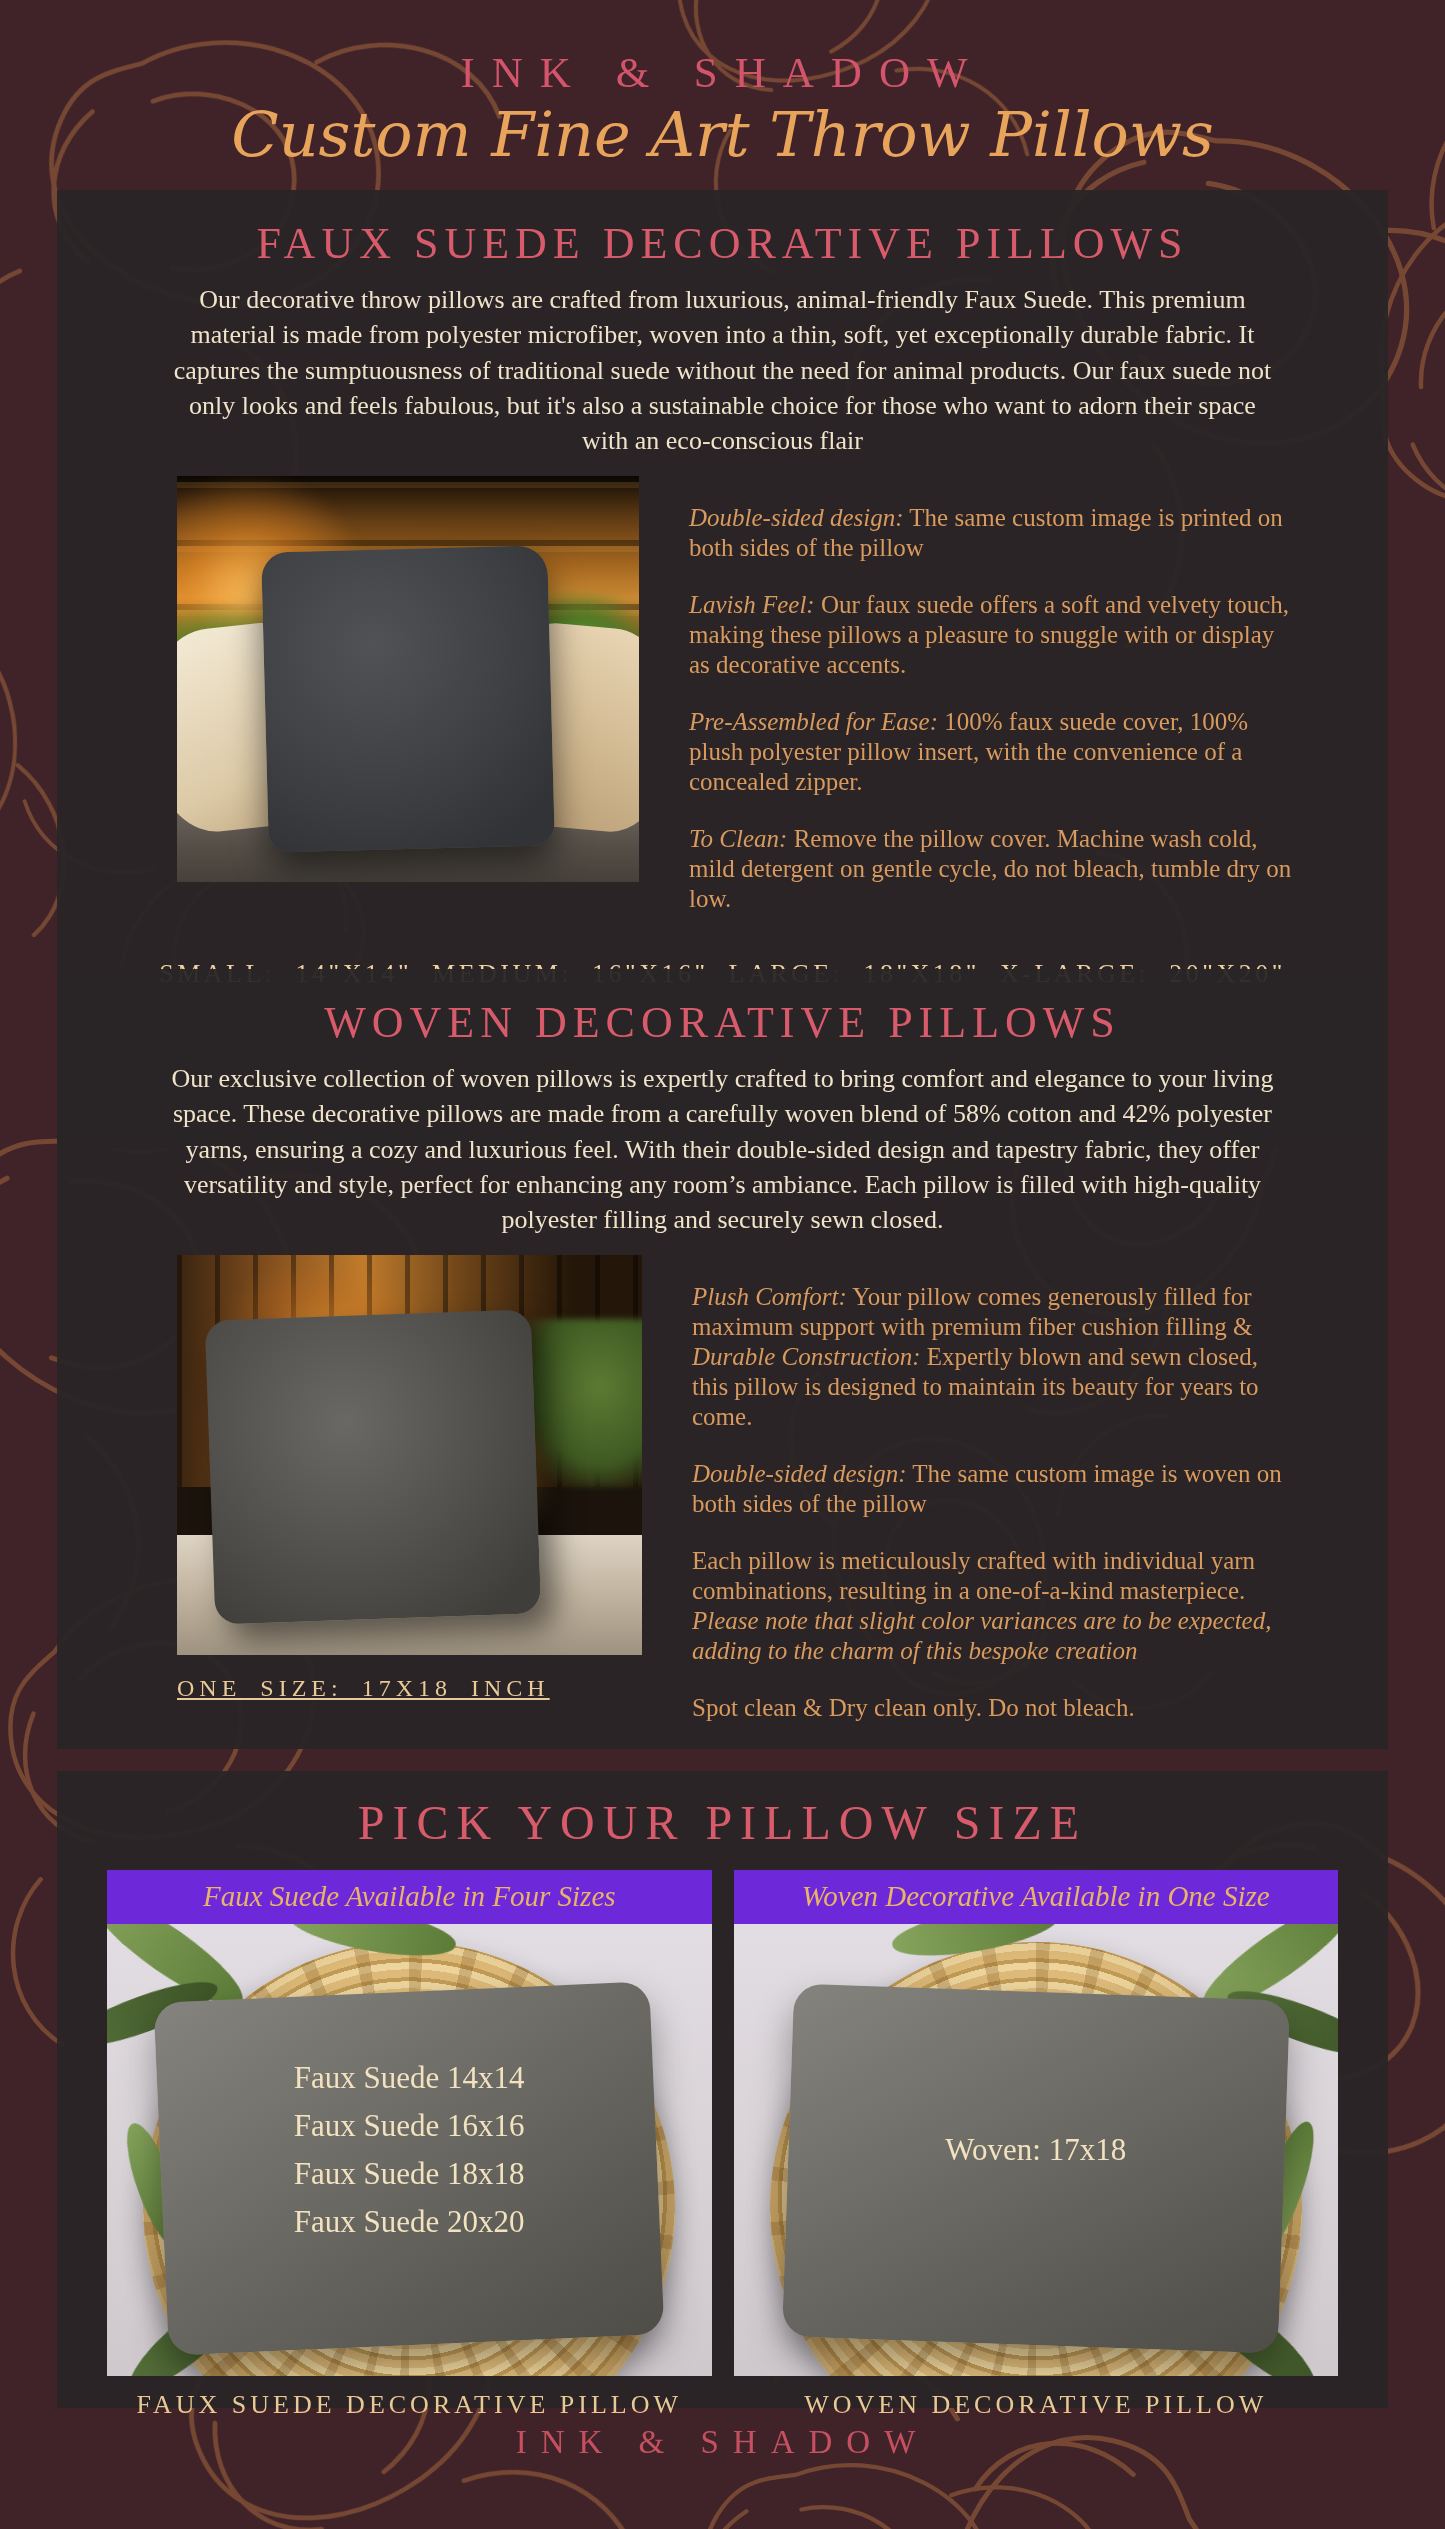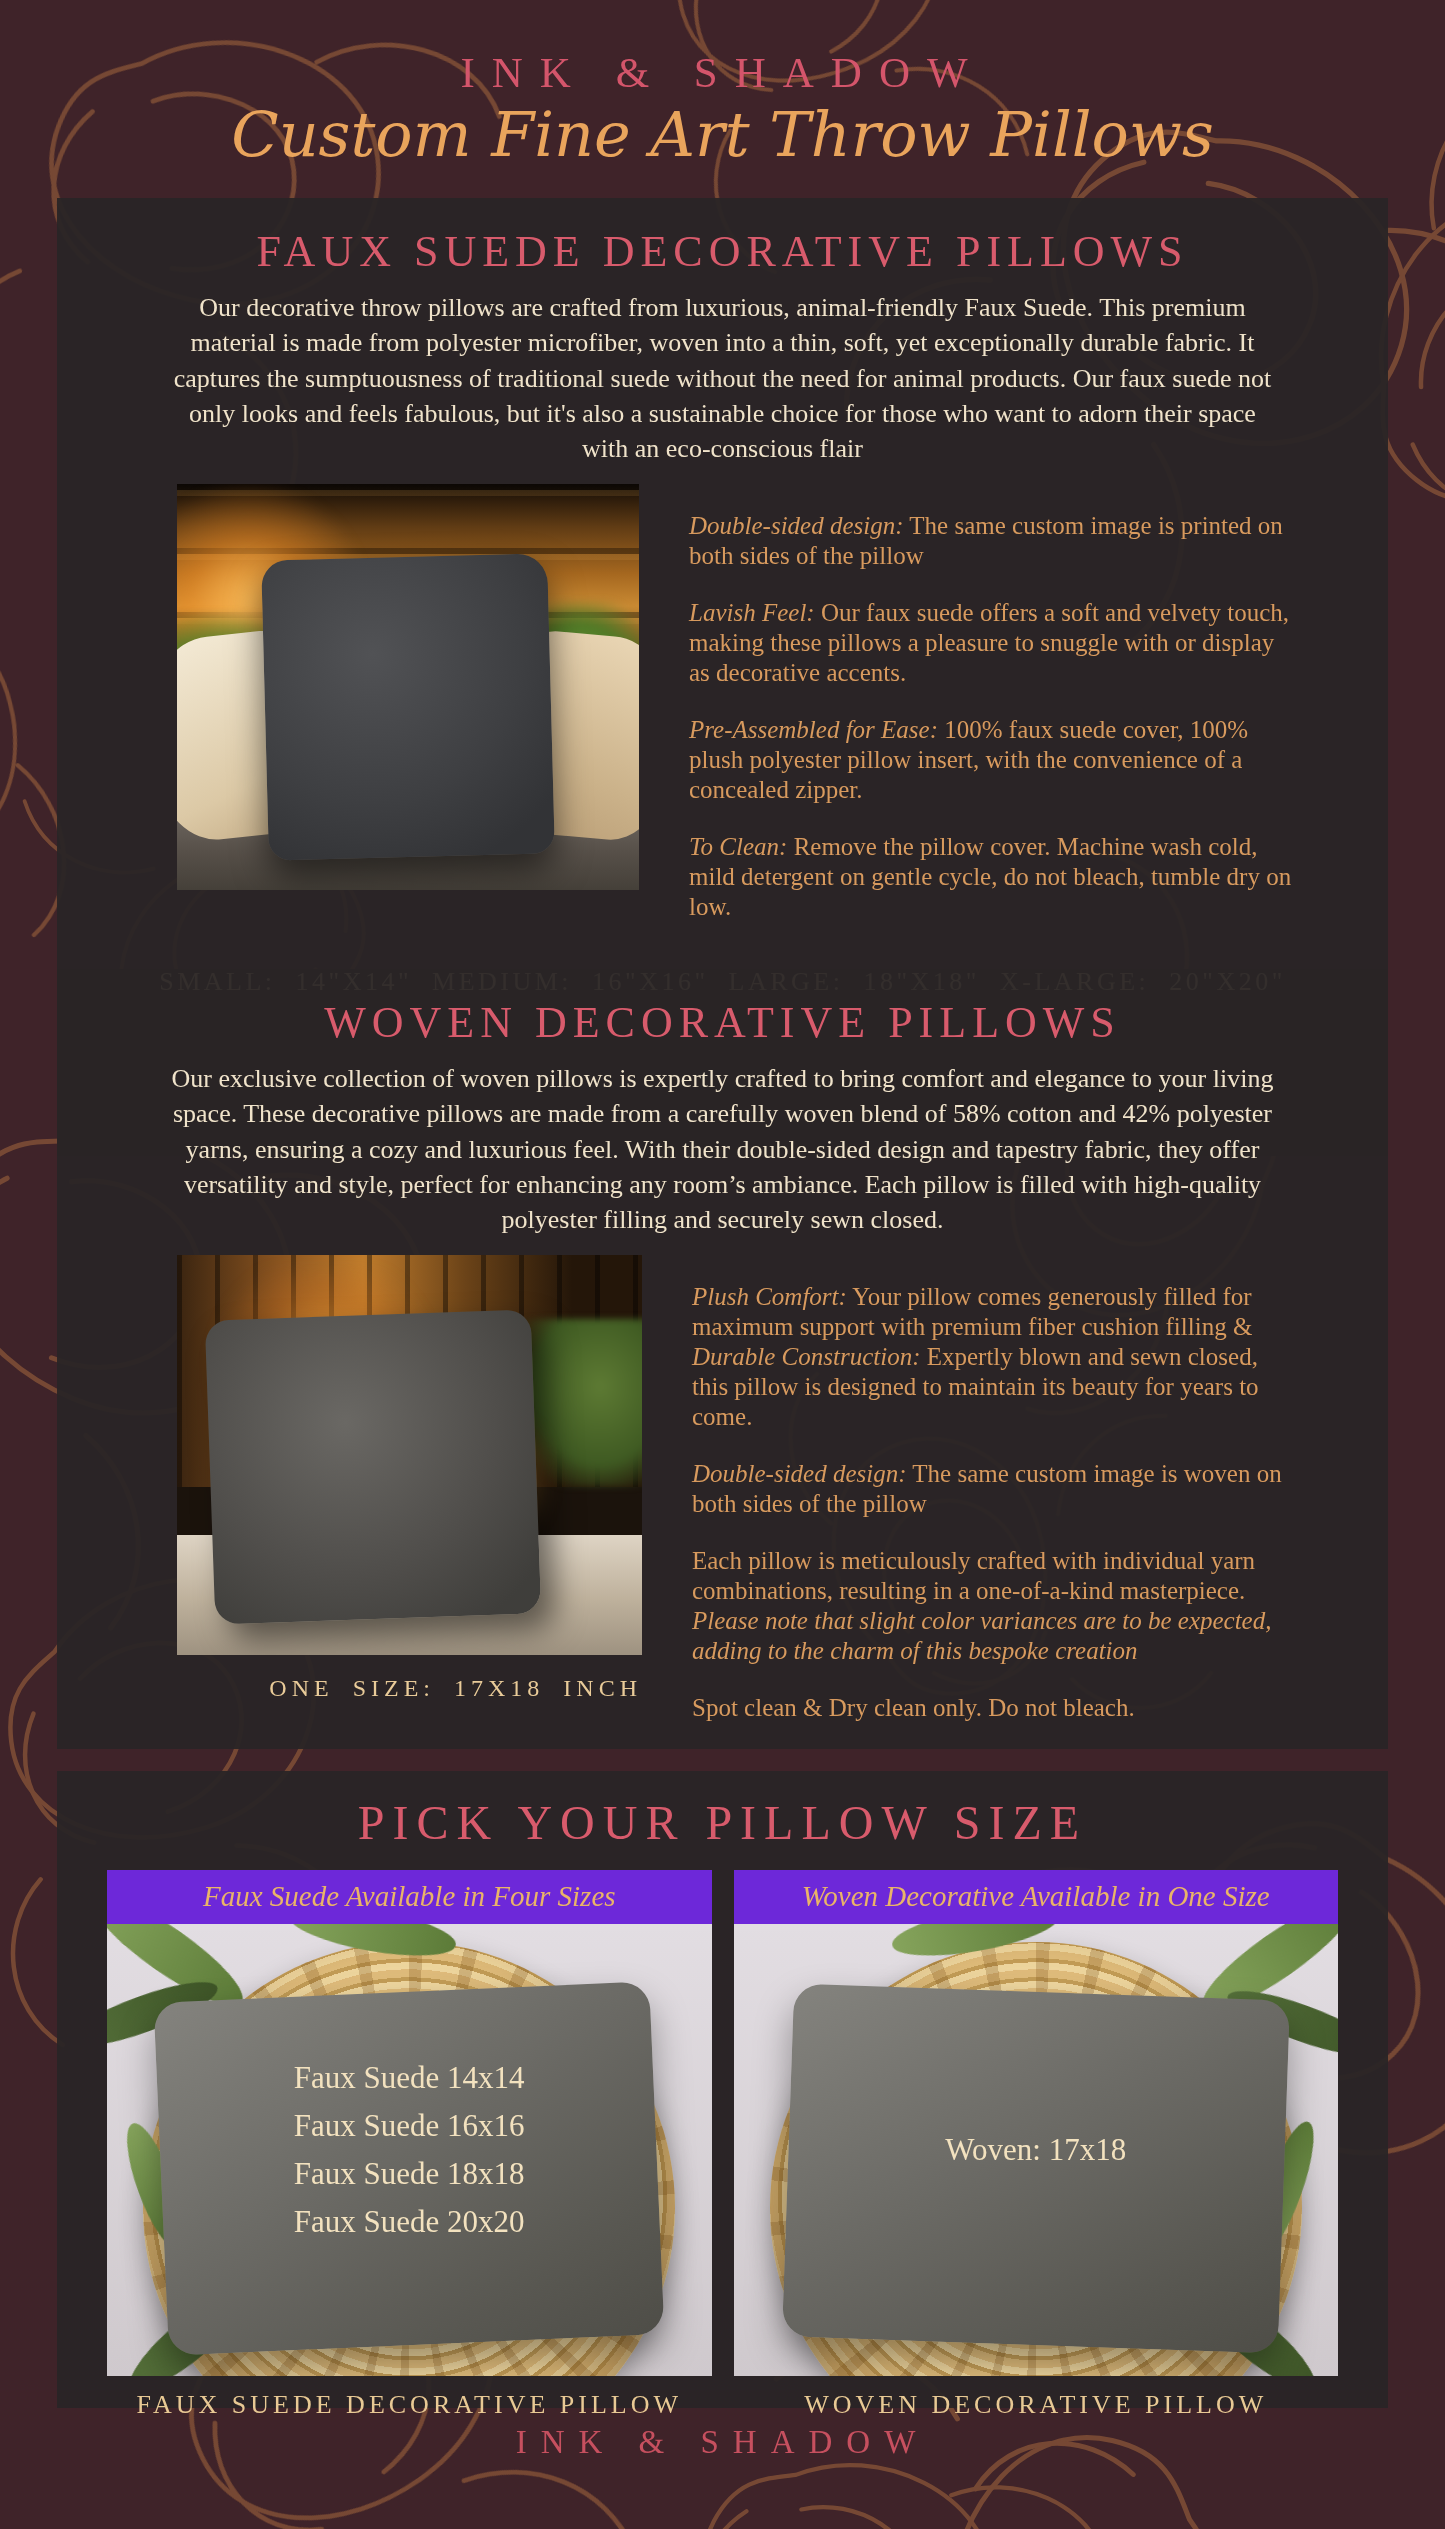--- a/index.html
+++ b/index.html
@@ -20,21 +20,21 @@
   .tagline{
     position:absolute;top:98px;left:0;width:100%;z-index:2;
     text-align:center;color:#e9a45c;font-size:62px;font-style:italic;
     font-family:"DejaVu Serif",serif;
   }
   
   .panel{
     position:absolute;left:57px;width:1331px;z-index:1;
     background:rgba(41,37,38,.95);
   }
-  #panel-faux{top:198px;height:958px;}
+  #panel-faux{top:190px;height:958px;}
   #panel-woven{top:969px;height:780px;}
   #panel-pick{top:1771px;height:637px;}
   .section-title{
     margin:30px 0 0;text-align:center;color:#d85b6c;font-weight:400;
     font-size:44px;letter-spacing:6px;line-height:1.1;
   }
   .intro{
     width:1118px;margin:14px auto 0;text-align:center;
     color:#f0e3ca;font-size:26px;line-height:1.35;
   }
@@ -43,22 +43,22 @@
   .features{flex:1;padding-top:2px;}
   .feature{color:#d89a5e;font-size:25px;line-height:1.2;margin-bottom:27px;}
   .feature .lead{font-style:italic;}
   .feature .italic{font-style:italic;}
   .sizes-line{
     margin-top:18px;text-align:center;color:#eed2a0;
     font-size:26px;letter-spacing:3.5px;word-spacing:10px;
   }
   .photo-col{flex:0 0 465px;}
   .one-size{
-    margin-top:20px;text-align:right;color:#e9cb99;
-    font-size:24px;letter-spacing:5px;word-spacing:8px;
+    margin-top:20px;text-align:left;color:#e9cb99;
+    font-size:24px;letter-spacing:5px;word-spacing:8px;text-decoration:underline;
   }
   .care-line{color:#d89a5e;font-size:25px;line-height:1.2;margin-top:16px;}
   
   .photo1{background:#2a1c10;}
   .p1-wall{position:absolute;left:0;top:0;right:0;height:58%;
     background:linear-gradient(180deg,#120b06 0%,#5f3b14 18%,#a5671f 38%,#c98a33 52%,#7e4e1c 72%,#3a2410 100%);}
   .p1-slats{position:absolute;left:0;top:0;right:0;height:58%;
     background:repeating-linear-gradient(180deg,rgba(0,0,0,.35) 0 6px,rgba(255,190,90,.12) 6px 12px,transparent 12px 64px);}
   .p1-glow{position:absolute;left:-12%;top:0;width:55%;height:58%;filter:blur(6px);
     background:radial-gradient(circle,rgba(255,190,90,.9) 0%,rgba(255,150,40,.45) 35%,transparent 70%);}

